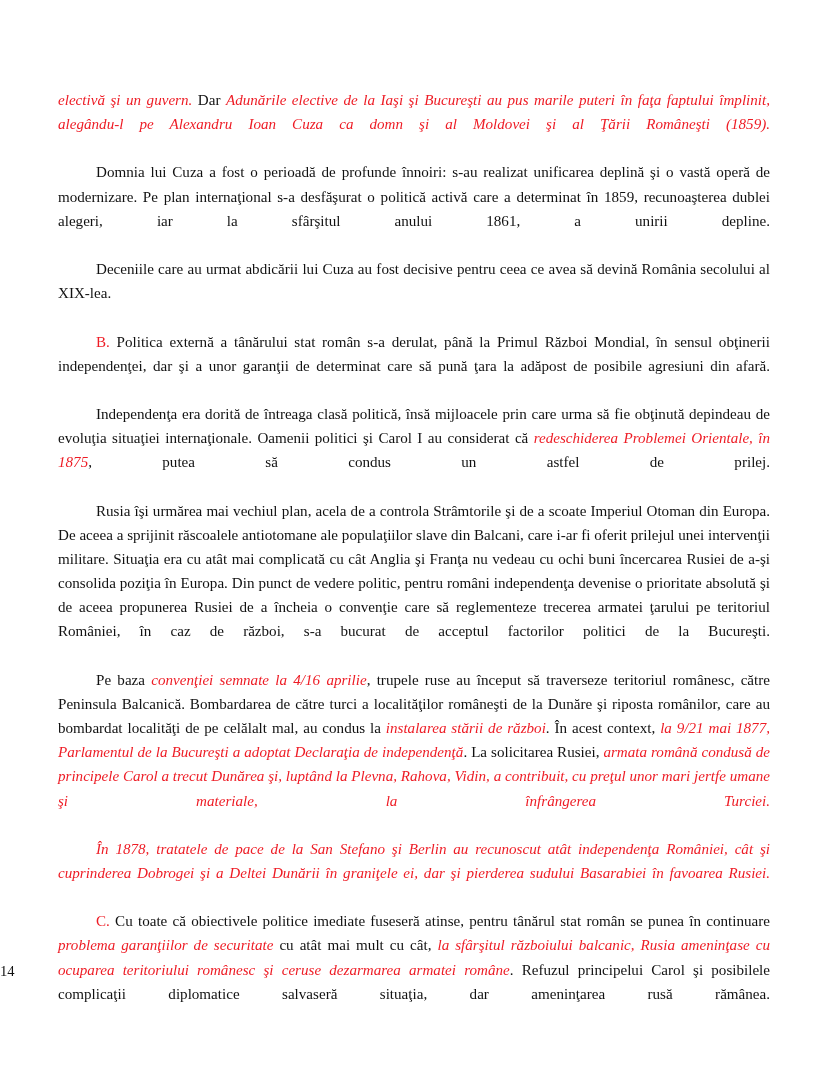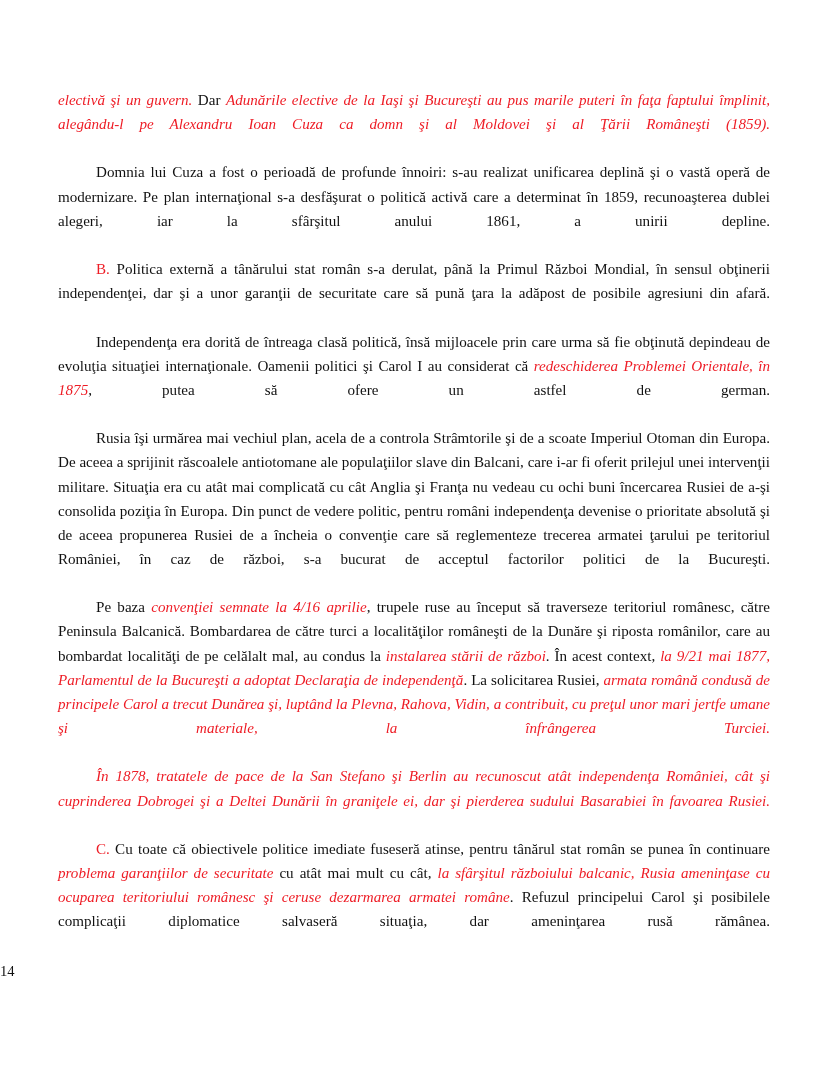--- a/index.html
+++ b/index.html
@@ -76,21 +76,22 @@
     width: 100%;
   }
 </style>
 </head>
 <body>
 
 <div class="page">
   <div class="body-text" id="body-text">
       <p class="para noindent"><span class="hl">electivă şi un guvern.</span><span class="blk"> Dar </span><span class="hl">Adunările elective de la Iaşi şi Bucureşti au pus marile puteri în faţa faptului împlinit, alegându-l pe Alexandru Ioan Cuza ca domn şi al Moldovei şi al Ţării Româneşti (1859).</span></p>
       <p class="para indent"><span class="blk">Domnia lui Cuza a fost o perioadă de profunde înnoiri: s-au realizat unificarea deplină şi o vastă operă de modernizare. Pe plan internaţional s-a desfăşurat o politică activă care a determinat în 1859, recunoaşterea dublei alegeri, iar la sfârşitul anului 1861, a unirii depline.</span></p>
-      <p class="para indent"><span class="hl-up">B.</span><span class="blk"> Politica externă a tânărului stat român s-a derulat, până la Primul Război Mondial, în sensul obţinerii independenţei, dar şi a unor garanţii de securitate care să pună ţara la adăpost de posibile agresiuni din afară.</span></p>
-      <p class="para indent"><span class="blk">Independenţa era dorită de întreaga clasă politică, însă mijloacele prin care urma să fie obţinută depindeau de evoluţia situaţiei internaţionale. Oamenii politici şi Carol I au considerat că </span><span class="hl">redeschiderea Problemei Orientale, în 1875</span><span class="blk">, putea să ofere un astfel de german.</span></p>
+      <p class="para indent"><span class="blk">Deceniile care au urmat abdicării lui Cuza au fost decisive pentru ceea ce avea să devină România secolului al XIX-lea.</span></p>
+      <p class="para indent"><span class="hl-up">B.</span><span class="blk"> Politica externă a tânărului stat român s-a derulat, până la Primul Război Mondial, în sensul obţinerii independenţei, dar şi a unor garanţii de determinat care să pună ţara la adăpost de posibile agresiuni din afară.</span></p>
+      <p class="para indent"><span class="blk">Independenţa era dorită de întreaga clasă politică, însă mijloacele prin care urma să fie obţinută depindeau de evoluţia situaţiei internaţionale. Oamenii politici şi Carol I au considerat că </span><span class="hl">redeschiderea Problemei Orientale, în 1875</span><span class="blk">, putea să condus un astfel de prilej.</span></p>
       <p class="para indent"><span class="blk">Rusia îşi urmărea mai vechiul plan, acela de a controla Strâmtorile şi de a scoate Imperiul Otoman din Europa. De aceea a sprijinit răscoalele antiotomane ale populaţiilor slave din Balcani, care i-ar fi oferit prilejul unei intervenţii militare. Situaţia era cu atât mai complicată cu cât Anglia şi Franţa nu vedeau cu ochi buni încercarea Rusiei de a-şi consolida poziţia în Europa. Din punct de vedere politic, pentru români independenţa devenise o prioritate absolută şi de aceea propunerea Rusiei de a încheia o convenţie care să reglementeze trecerea armatei ţarului pe teritoriul României, în caz de război, s-a bucurat de acceptul factorilor politici de la Bucureşti.</span></p>
       <p class="para indent"><span class="blk">Pe baza </span><span class="hl">convenţiei semnate la 4/16 aprilie</span><span class="blk">, trupele ruse au început să traverseze teritoriul românesc, către Peninsula Balcanică. Bombardarea de către turci a localităţilor româneşti de la Dunăre şi riposta românilor, care au bombardat localităţi de pe celălalt mal, au condus la </span><span class="hl">instalarea stării de război</span><span class="blk">. În acest context, </span><span class="hl">la 9/21 mai 1877, Parlamentul de la Bucureşti a adoptat Declaraţia de independenţă</span><span class="blk">. La solicitarea Rusiei, </span><span class="hl">armata română condusă de principele Carol a trecut Dunărea şi, luptând la Plevna, Rahova, Vidin, a contribuit, cu preţul unor mari jertfe umane şi materiale, la înfrângerea Turciei.</span></p>
       <p class="para indent"><span class="hl">În 1878, tratatele de pace de la San Stefano şi Berlin au recunoscut atât independenţa României, cât şi cuprinderea Dobrogei şi a Deltei Dunării în graniţele ei, dar şi pierderea sudului Basarabiei în favoarea Rusiei.</span></p>
       <p class="para indent"><span class="hl-up">C.</span><span class="blk"> Cu toate că obiectivele politice imediate fuseseră atinse, pentru tânărul stat român se punea în continuare </span><span class="hl">problema garanţiilor de securitate</span><span class="blk"> cu atât mai mult cu cât, </span><span class="hl">la sfârşitul războiului balcanic, Rusia ameninţase cu ocuparea teritoriului românesc şi ceruse dezarmarea armatei române</span><span class="blk">. Refuzul principelui Carol şi posibilele complicaţii diplomatice salvaseră situaţia, dar ameninţarea rusă rămânea.</span></p>
     </div>
   <div class="page-number">14</div>
 </div>
 
 </body></html>

